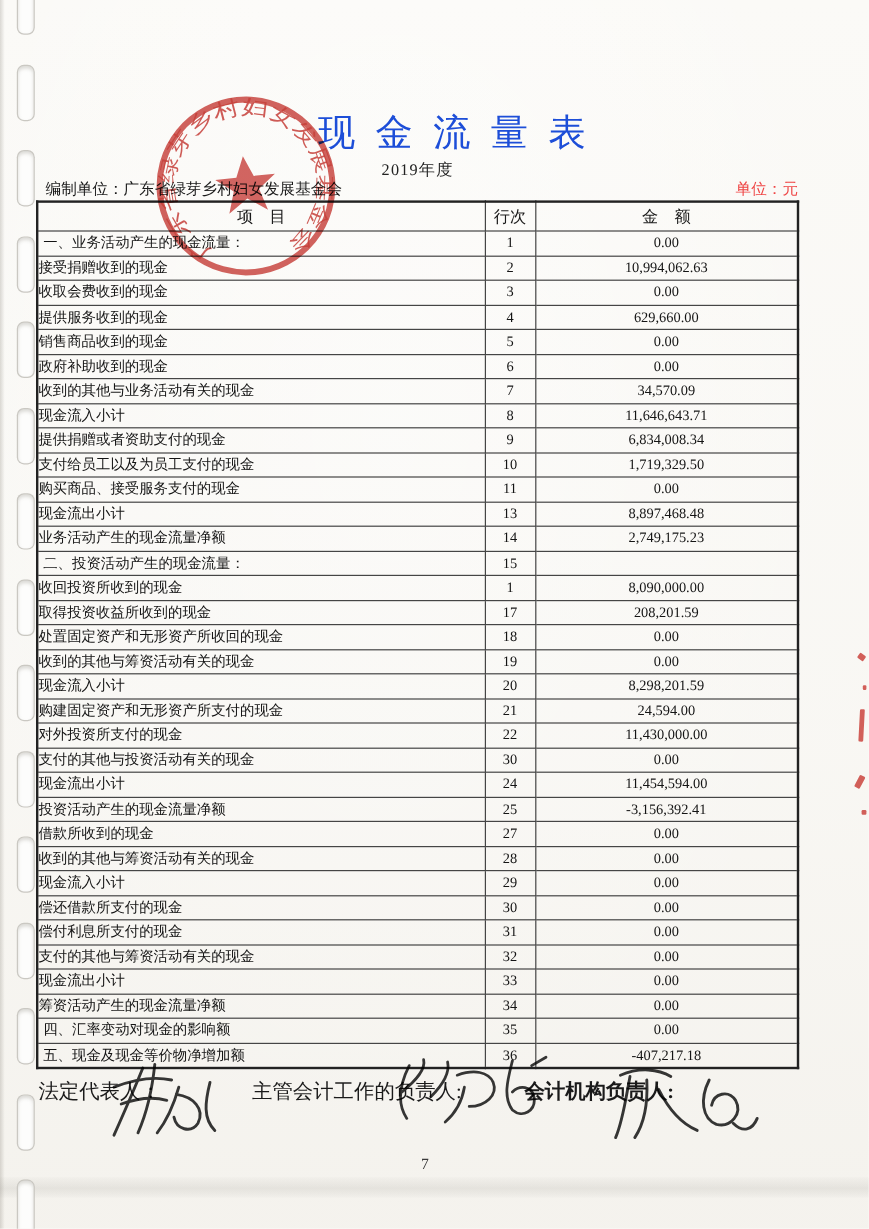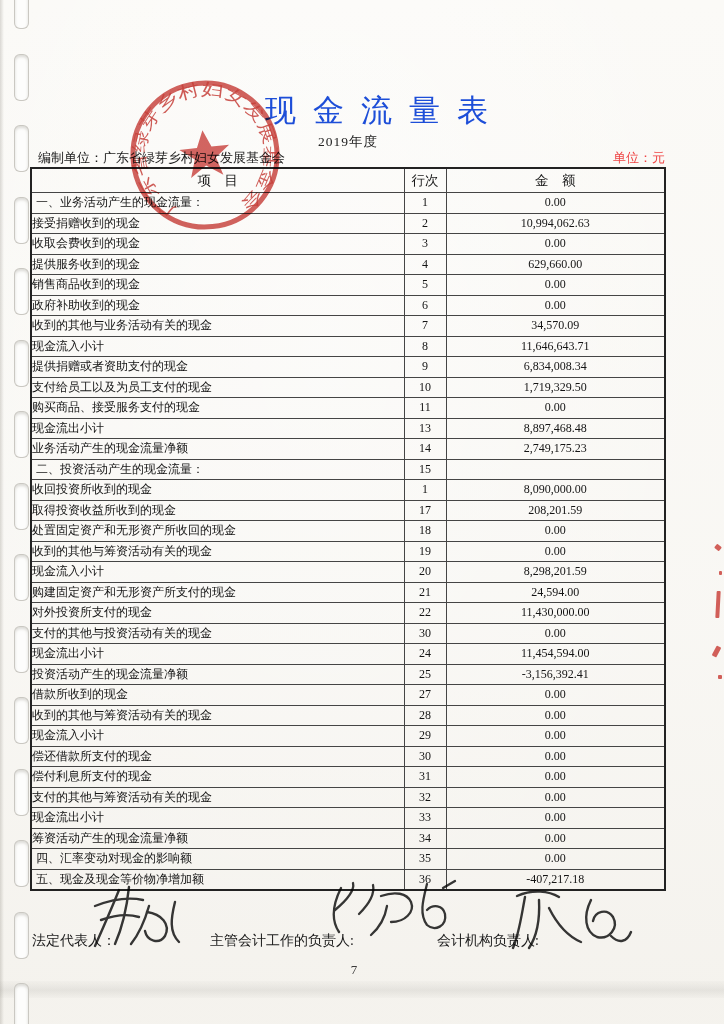--- a/index.html
+++ b/index.html
@@ -43,21 +43,21 @@
   }
   table.grid thead th{height:23px;font-size:13.5px;text-align:center;color:#1a1a1a;}
   table.grid tbody td{height:19.5px;font-size:12px;line-height:19px;color:#141414;}
   td.c-item{text-align:left;padding-left:11px;}
   tr.row-section td.c-item{padding-left:4px;margin-left:24px;}
   tr.row-subtotal td.c-item{text-align:left;padding-left:0;}
   td.c-no{text-align:center;font-size:12px;}
   td.c-amt{text-align:center;padding-right:6px;font-size:12px;}
   .stamp{position:absolute;left:122px;top:72px;width:166px;height:166px;
     mix-blend-mode:multiply;opacity:.92;transform:rotate(-6deg);}
-  .sig-label{position:absolute;top:932px;font-size:14px;color:#1a1a1a;}
+  .sig-label{position:absolute;top:898px;font-size:17px;color:#1a1a1a;}
   .sig-svg{position:absolute;mix-blend-mode:multiply;}
   .page-number{position:absolute;left:330px;top:962px;width:48px;text-align:center;
     font-size:13px;color:#3a3a3a;}
   .edge-mark{position:absolute;background:rgba(196,44,38,.75);border-radius:1px;}
 </style>
 </head>
 <body>
 
 <div class="paper-texture"></div>
 <div class="left-edge-shade"></div>
@@ -278,21 +278,21 @@
   <defs>
     <path id="sealArc" d="M -30 52 A 60 60 0 1 1 30 52" fill="none"></path>
   </defs>
   <text font-size="17" fill="#c5302a" opacity="0.85" style="font-family:'Liberation Serif','DejaVu Serif',serif;">
     <textPath href="#sealArc" startOffset="4" textLength="310" lengthAdjust="spacingAndGlyphs">广东省绿芽乡村妇女发展基金会</textPath>
   </text>
 </svg>
 
 <div class="sig-label" style="left:32px;">法定代表人：</div>
 <div class="sig-label" style="left:210px;">主管会计工作的负责人:</div>
-<div class="sig-label" style="left:437px;">会计机构负责人:</div>
+<div class="sig-label" style="left:437px;font-weight:bold;">会计机构负责人:</div>
 
 <svg class="sig-svg" style="left:85px;top:884px;" width="115" height="70" viewBox="0 0 115 70">
   <g fill="none" stroke="#1c1c1c" stroke-width="2.4" stroke-linecap="round" opacity="0.88">
     <path d="M34,6 C26,26 18,44 10,62"></path>
     <path d="M10,22 C28,15 44,13 58,16"></path>
     <path d="M44,3 C42,22 38,42 30,60"></path>
     <path d="M16,36 C30,31 44,30 54,33"></path>
     <path d="M64,22 C60,36 54,50 46,60"></path>
     <path d="M62,28 C76,30 86,40 80,52 C74,61 62,57 60,47"></path>
     <path d="M90,18 C86,34 84,48 94,58"></path>

